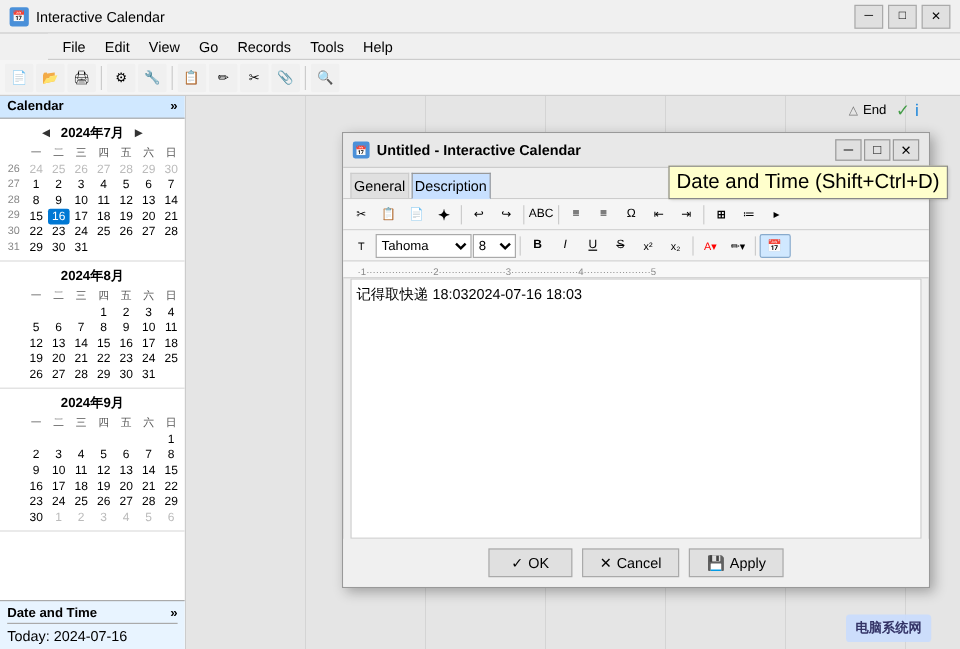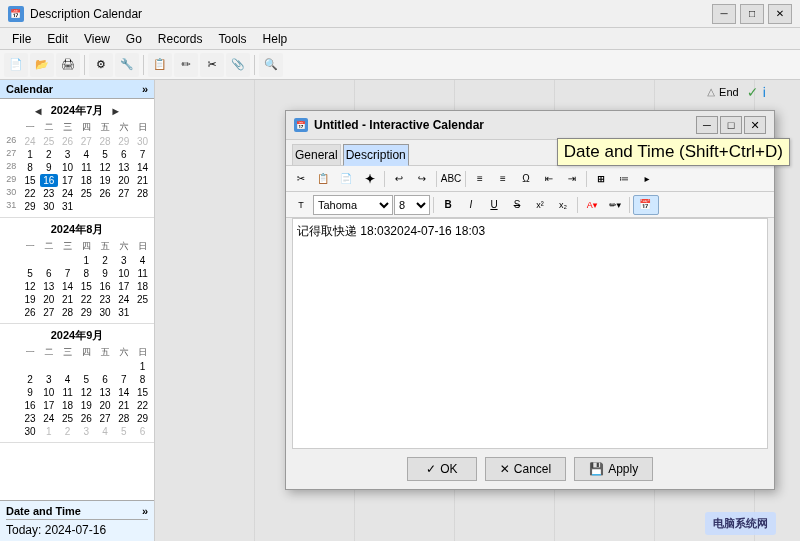--- a/index.html
+++ b/index.html
@@ -44,20 +44,21 @@
     }
 
     
     .menu-bar {
       background: #f0f0f0;
       height: 22px;
       display: flex;
       align-items: center;
       padding: 0 4px;
       border-bottom: 1px solid #ccc;
+      margin-left: 40px;
     }
     .menu-item {
       padding: 2px 8px;
       cursor: pointer;
       font-size: 12px;
     }
 
     
     .toolbar {
       background: #f5f5f5;
@@ -350,21 +351,21 @@
       color: #336;
       border-radius: 3px;
       font-weight: bold;
     }
   </style>
 </head>
 <body>
 
 <div class="title-bar">
   <div class="title-bar-icon">📅</div>
-  <span class="title-bar-text">Description Calendar</span>
+  <span class="title-bar-text">Interactive Calendar</span>
   <div class="title-bar-controls">
     <div class="title-btn">─</div>
     <div class="title-btn">□</div>
     <div class="title-btn close">✕</div>
   </div>
 </div>
 
 <div class="menu-bar">
   <div class="menu-item">File</div>
   <div class="menu-item">Edit</div>
@@ -686,20 +687,23 @@
 
           <div class="d-tb-btn" style="background:#d0e8ff; border-color:#88aacc; width:26px;">
             <span style="font-size:10px;">📅</span>
           </div>
 
           <div class="tooltip-box">
             <span>Date and Time (Shift+Ctrl+D)</span>
           </div>
         </div>
 
+        <div class="ruler">
+          <span style="margin-left:8px;">·1·····················2·····················3·····················4·····················5</span>
+        </div>
 
         <div class="dialog-content">
           <span>记得取快递 18:032024-07-16 18:03</span>
         </div>
 
         <div class="dialog-footer">
           <button class="dlg-btn">
             <span class="btn-icon">✓</span>
             <span>OK</span>
           </button>

